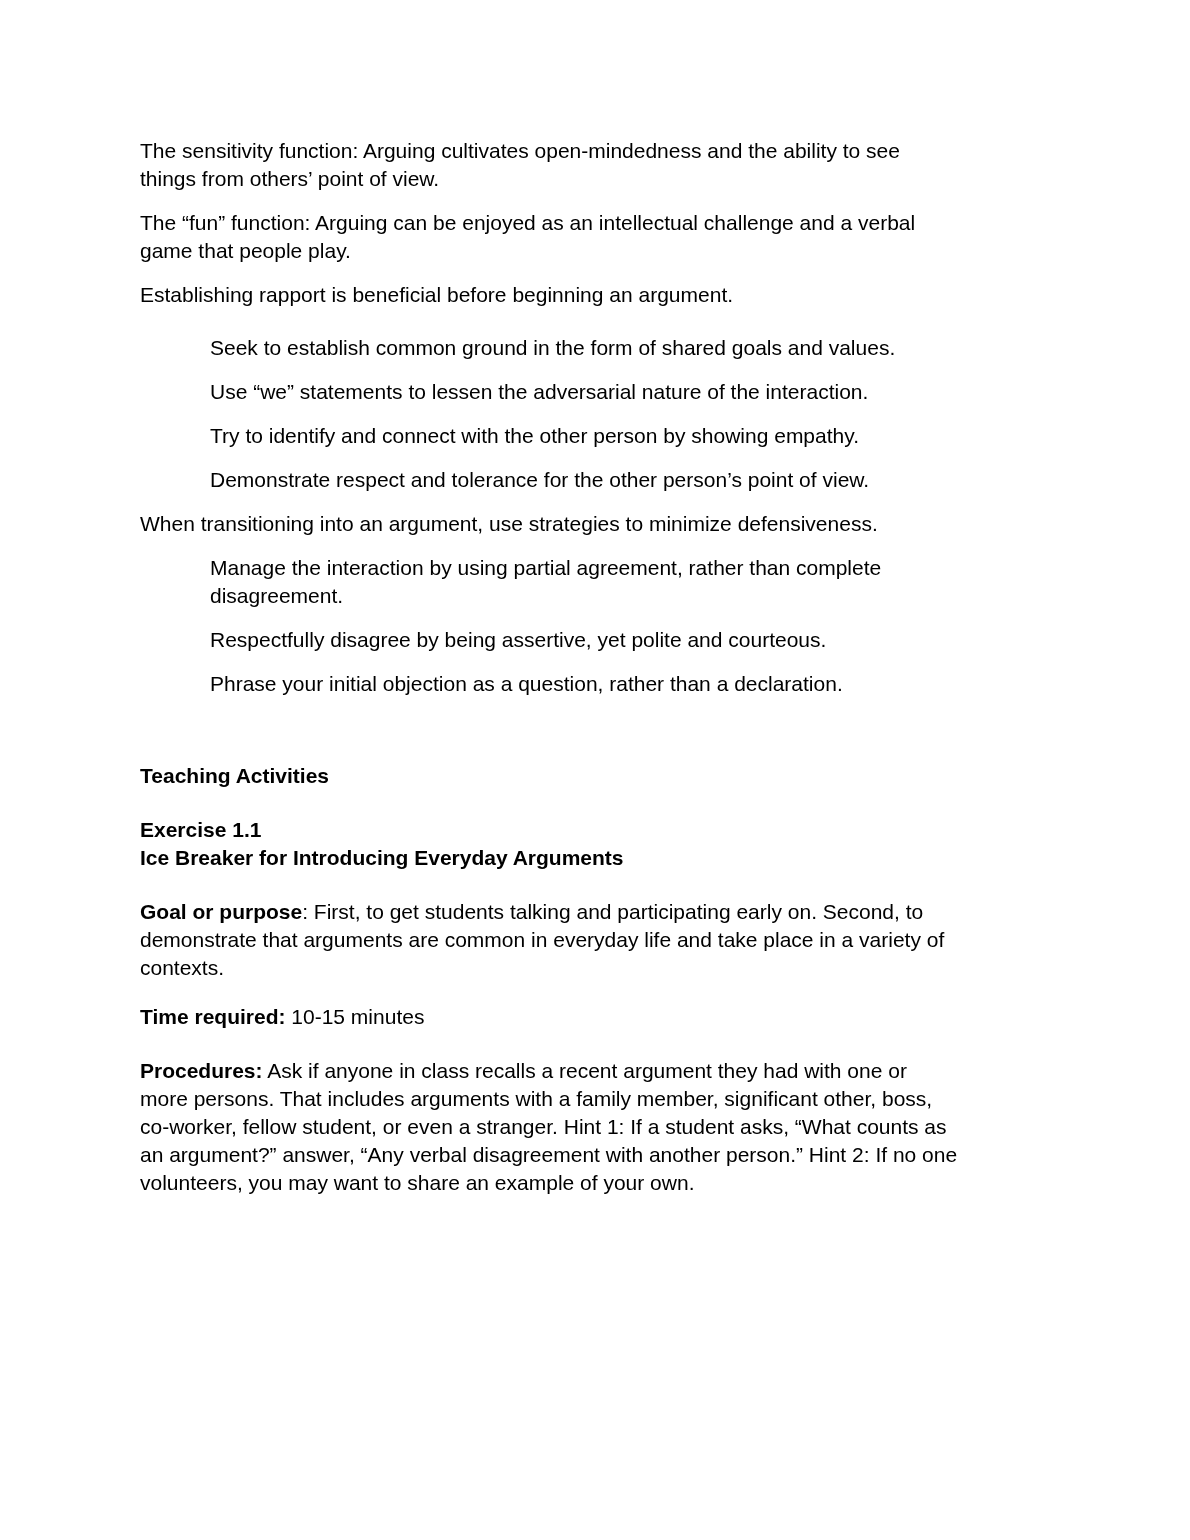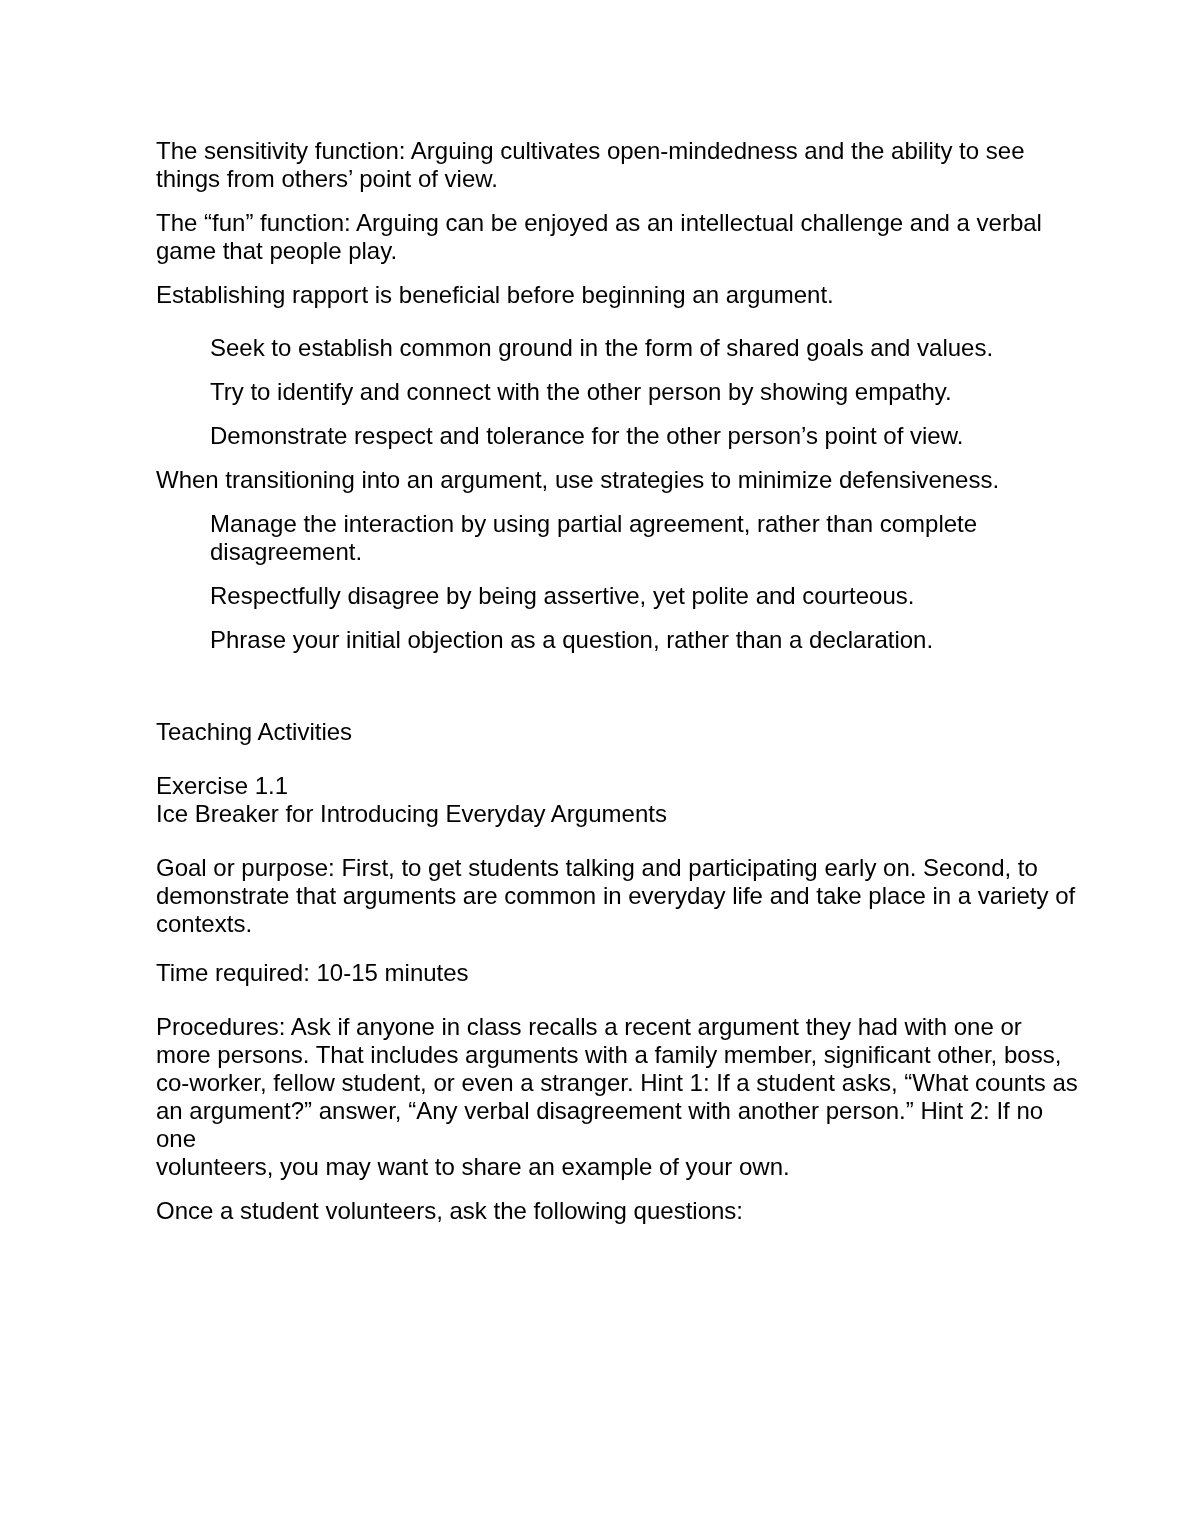--- a/index.html
+++ b/index.html
@@ -20,61 +20,61 @@
     background: #ffffff;
     overflow: hidden;
   }
   .doc {
     position: absolute;
     top: 137px;
     left: 140px;
     width: 960px;
   }
   .para {
-    margin: 16px;
-    font-size: 24px;
+    margin: 0;
+    font-size: 21px;
     line-height: 28px;
     white-space: pre-wrap;
     color: #000000;
   }
   .para.indent { margin-left: 70px; }
-  .bold { font-weight: normal; }
+  .bold { font-weight: bold; }
   .gap-first       { margin-top: 0; }
   .gap-para        { margin-top: 16px; }
   .gap-list        { margin-top: 25px; }
   .gap-section     { margin-top: 64px; }
   .gap-block       { margin-top: 26px; }
   .gap-small-block { margin-top: 21px; }
   .gap-line        { margin-top: 0; }
 </style>
 </head>
 <body>
 
 <div class="page">
   <div class="doc">
       <p class="para gap-first"><span>The sensitivity function: Arguing cultivates open-mindedness and the ability to see
 things from others’ point of view.</span></p>
       <p class="para gap-para"><span>The “fun” function: Arguing can be enjoyed as an intellectual challenge and a verbal
 game that people play.</span></p>
       <p class="para gap-para"><span>Establishing rapport is beneficial before beginning an argument.</span></p>
       <p class="para gap-list indent"><span>Seek to establish common ground in the form of shared goals and values.</span></p>
+      <p class="para gap-para indent"><span>Use “we” statements to lessen the adversarial nature of the interaction.</span></p>
       <p class="para gap-para indent"><span>Try to identify and connect with the other person by showing empathy.</span></p>
       <p class="para gap-para indent"><span>Demonstrate respect and tolerance for the other person’s point of view.</span></p>
       <p class="para gap-para"><span>When transitioning into an argument, use strategies to minimize defensiveness.</span></p>
       <p class="para gap-para indent"><span>Manage the interaction by using partial agreement, rather than complete
 disagreement.</span></p>
       <p class="para gap-para indent"><span>Respectfully disagree by being assertive, yet polite and courteous.</span></p>
       <p class="para gap-para indent"><span>Phrase your initial objection as a question, rather than a declaration.</span></p>
       <p class="para gap-section"><span class="bold">Teaching Activities</span></p>
       <p class="para gap-block"><span class="bold">Exercise 1.1
 Ice Breaker for Introducing Everyday Arguments</span></p>
       <p class="para gap-block"><span class="bold">Goal or purpose</span><span>: First, to get students talking and participating early on. Second, to
 demonstrate that arguments are common in everyday life and take place in a variety of
 contexts.</span></p>
       <p class="para gap-small-block"><span class="bold">Time required:</span><span> 10-15 minutes</span></p>
       <p class="para gap-block"><span class="bold">Procedures:</span><span> Ask if anyone in class recalls a recent argument they had with one or
 more persons. That includes arguments with a family member, significant other, boss,
 co-worker, fellow student, or even a stranger. Hint 1: If a student asks, “What counts as
 an argument?” answer, “Any verbal disagreement with another person.” Hint 2: If no one
 volunteers, you may want to share an example of your own.</span></p>
-      <p class="para gap-line"><span>Once a student volunteers, ask the following questions:</span></p>
     </div>
 </div>
 
 </body></html>

